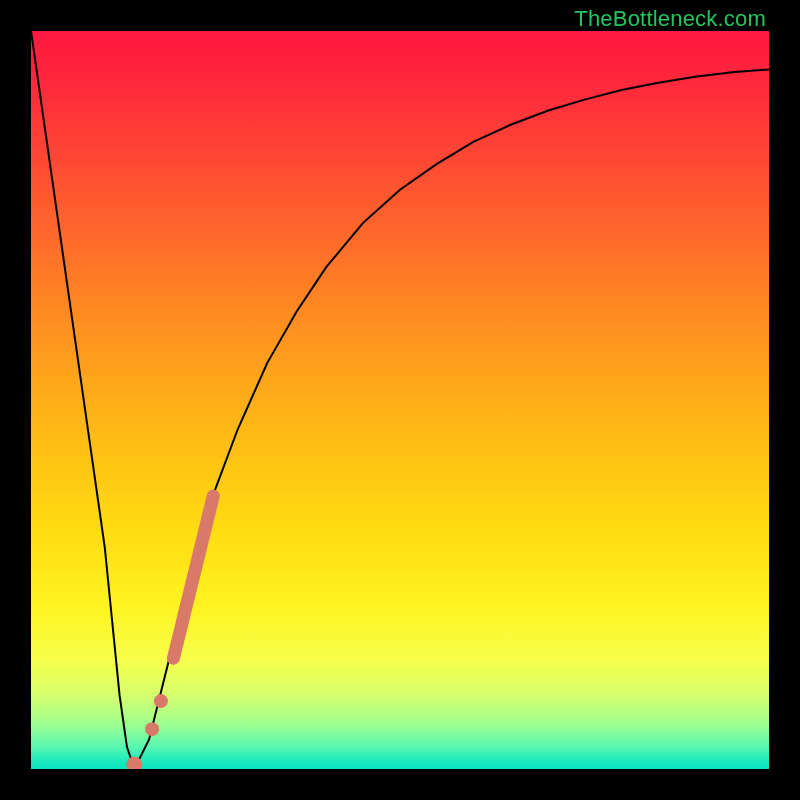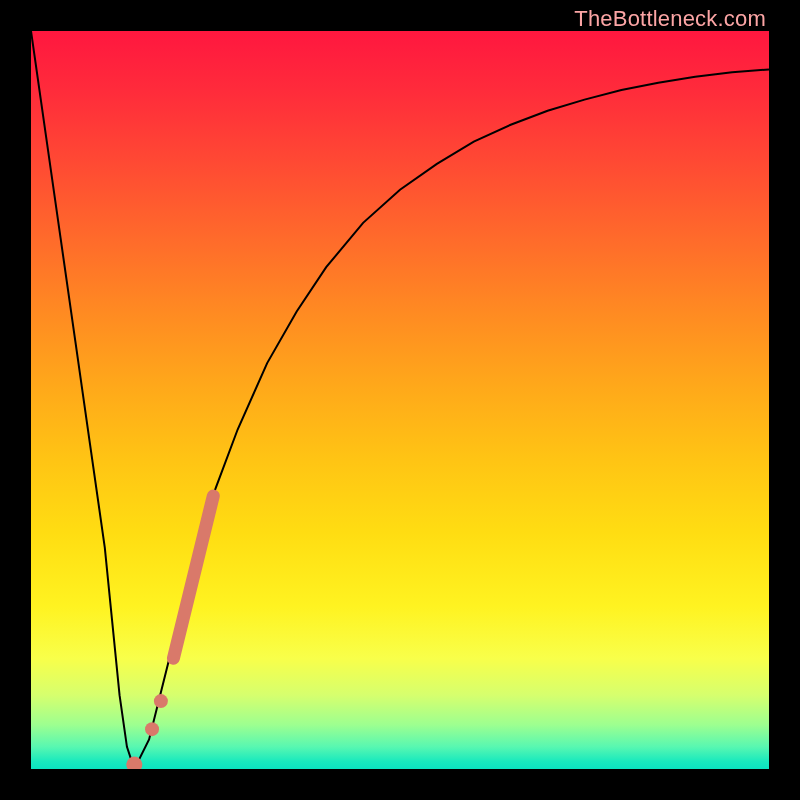--- a/index.html
+++ b/index.html
@@ -50,21 +50,21 @@
     );
   }
   .curve-svg {
     position: absolute;
     inset: 0;
   }
   .watermark {
     position: absolute;
     top: 6px;
     right: 34px;
-    color: #fca5a5;
+    color: #22c55e;
     font-size: 22px;
     letter-spacing: 0.2px;
   }
 </style>
 </head>
 <body>
 
 <div class="frame">
   <div class="plot-area">
     <div class="gradient"></div>

